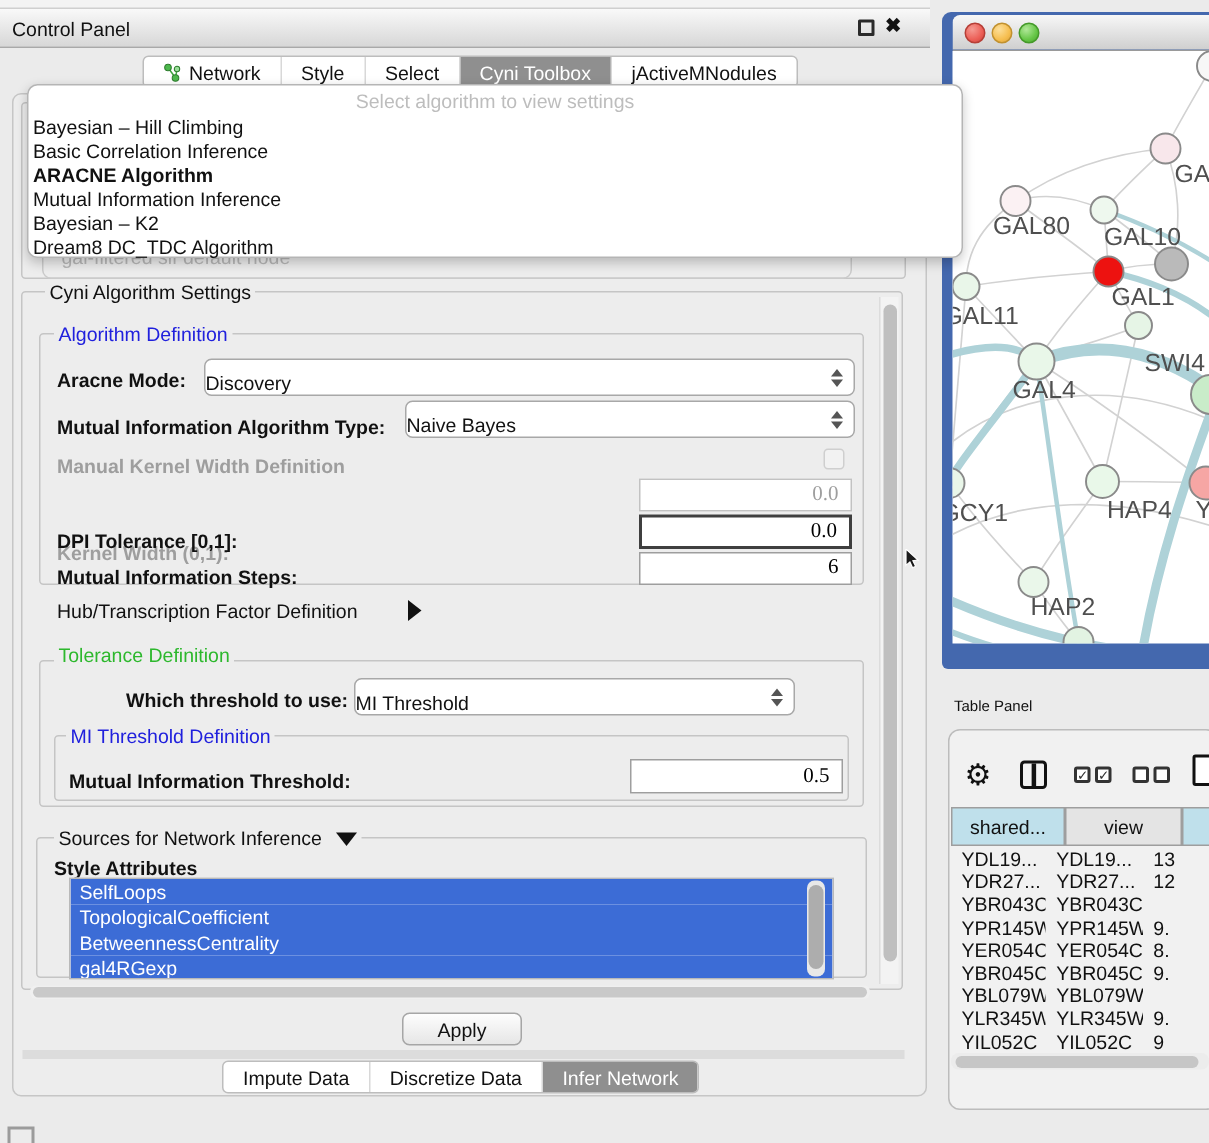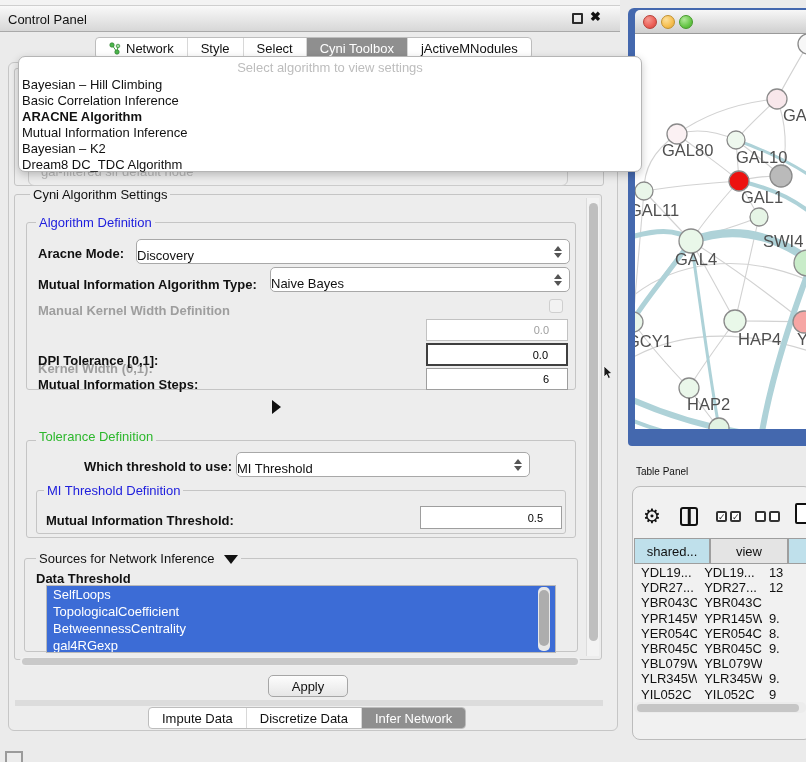--- a/index.html
+++ b/index.html
@@ -31,21 +31,21 @@
   .grp { border:1px solid #c5c5c5; border-radius:3px; }
   .grp-label { position:absolute; font-size:13px; background:#ededed; padding:0 3px; white-space:nowrap; }
   .lbl-blue { color:#2020dd; }
   .lbl-green { color:#2db82d; }
 
   .combo { position:absolute; background:#fff; border:1px solid #a8a8a8; border-radius:5px; display:flex; align-items:flex-end; font-size:13px; color:#111; }
   .stepper { position:absolute; right:7px; top:50%; transform:translateY(-50%); display:flex; flex-direction:column; gap:2px; }
   .tri-up { width:0;height:0;border-left:4px solid transparent;border-right:4px solid transparent;border-bottom:5px solid #555; }
   .tri-dn { width:0;height:0;border-left:4px solid transparent;border-right:4px solid transparent;border-top:5px solid #555; }
 
-  .field { position:absolute; background:#fff; border:1px solid #9e9e9e; font-size:11px; text-align:right; padding:0 18px; display:flex; align-items:center; justify-content:flex-end; }
+  .field { position:absolute; background:#fff; border:1px solid #9e9e9e; font-size:14px; text-align:right; padding:0 8px; display:flex; align-items:center; justify-content:flex-end;font-family:Liberation Serif, serif; }
   .field.focus { border:2px solid #3f3f3f; }
   .field.dis { border:1px solid #c2c2c2; color:#9e9e9e; }
 
   
   #algo-overlay { left:18px; top:56px; width:624px; height:116px; background:#fff; border:1px solid #b5b5b5; border-radius:7px; box-shadow:0 3px 8px rgba(0,0,0,.22); z-index:20; }
   #algo-placeholder { text-align:center; color:#bdbdbd; font-size:13px; height:18px; line-height:18px; margin-top:2px; }
   .algo-item { font-size:13px; color:#111; height:16px; line-height:16px; padding-left:3px; white-space:nowrap; }
   .algo-item.bold { font-weight:bold; }
 
   
@@ -173,20 +173,21 @@
 
   <div class="abs f13 bold dis" style="left:38px; top:329px;margin-top:32px;">Kernel Width (0,1):</div>
   <div class="field dis" style="left:426px; top:319px; width:142px; height:22px;">0.0</div>
 
   <div class="abs f13 bold" style="left:38px; top:353px;">DPI Tolerance [0,1]:</div>
   <div class="field focus" style="left:426px; top:343px; width:142px; height:23px;">0.0</div>
 
   <div class="abs f13 bold" style="left:38px; top:377px;">Mutual Information Steps:</div>
   <div class="field" style="left:426px; top:368px; width:142px; height:22px;">6</div>
 
+  <div class="abs f13" style="left:38px; top:400px;">Hub/Transcription Factor Definition</div>
   <div class="abs" style="left:272px; top:400px; width:0; height:0; border-top:7px solid transparent; border-bottom:7px solid transparent; border-left:9px solid #111;"></div>
 
   <div class="abs grp" style="left:26px; top:440px; width:550px; height:98px;"></div>
   <div class="grp-label lbl-green" style="left:36px; top:429px;">Tolerance Definition</div>
 
   <div class="abs f13 bold" style="left:84px; top:459px;">Which threshold to use:</div>
   <div class="combo" style="left:236px; top:452px; width:294px; height:25px;">
     <span>MI Threshold</span>
     <span class="stepper">
         <span class="tri-up"></span>
@@ -197,21 +198,21 @@
   <div class="abs grp" style="left:36px; top:490px; width:530px; height:44px;"></div>
   <div class="grp-label lbl-blue" style="left:44px; top:483px;">MI Threshold Definition</div>
   <div class="abs f13 bold" style="left:46px; top:513px;">Mutual Information Threshold:</div>
   <div class="field" style="left:420px; top:506px; width:142px; height:23px;">0.5</div>
 
   <div class="abs grp" style="left:24px; top:558px; width:554px; height:94px;"></div>
   <div class="grp-label" style="left:36px; top:551px; color:#111;">
     <span>Sources for Network Inference</span>
     <span style="display:inline-block; margin-left:6px; width:0; height:0; border-left:7px solid transparent; border-right:7px solid transparent; border-top:9px solid #111; vertical-align:middle;"></span>
   </div>
-  <div class="abs f13 bold" style="left:36px; top:571px;">Data Threshold</div>
+  <div class="abs f13 bold" style="left:36px; top:571px;">Style Attributes</div>
   <div id="attr-list" class="abs">
       <div class="attr-item">SelfLoops</div>
       <div class="attr-item">TopologicalCoefficient</div>
       <div class="attr-item">BetweennessCentrality</div>
       <div class="attr-item">gal4RGexp</div>
     </div>
   <div class="abs" style="left:538px; top:587px; width:12px; height:64px; background:#e8e8e8; border-radius:5px; z-index:5;">
     <div class="thumb" style="position:absolute; left:1px; top:3px; width:10px; height:56px; background:#adadad;"></div>
   </div>
 

